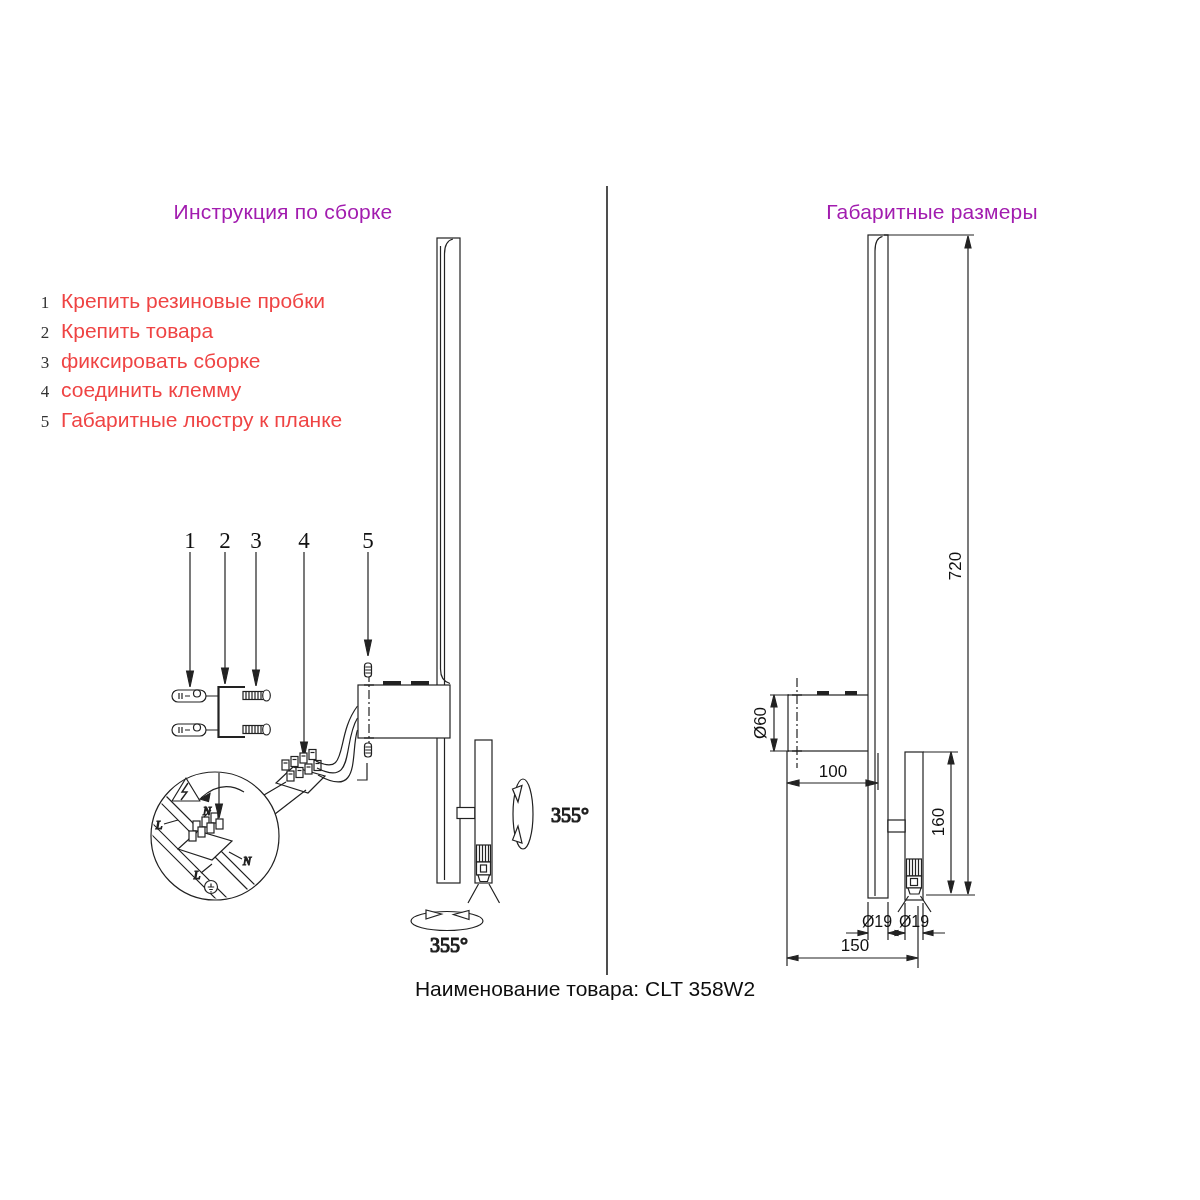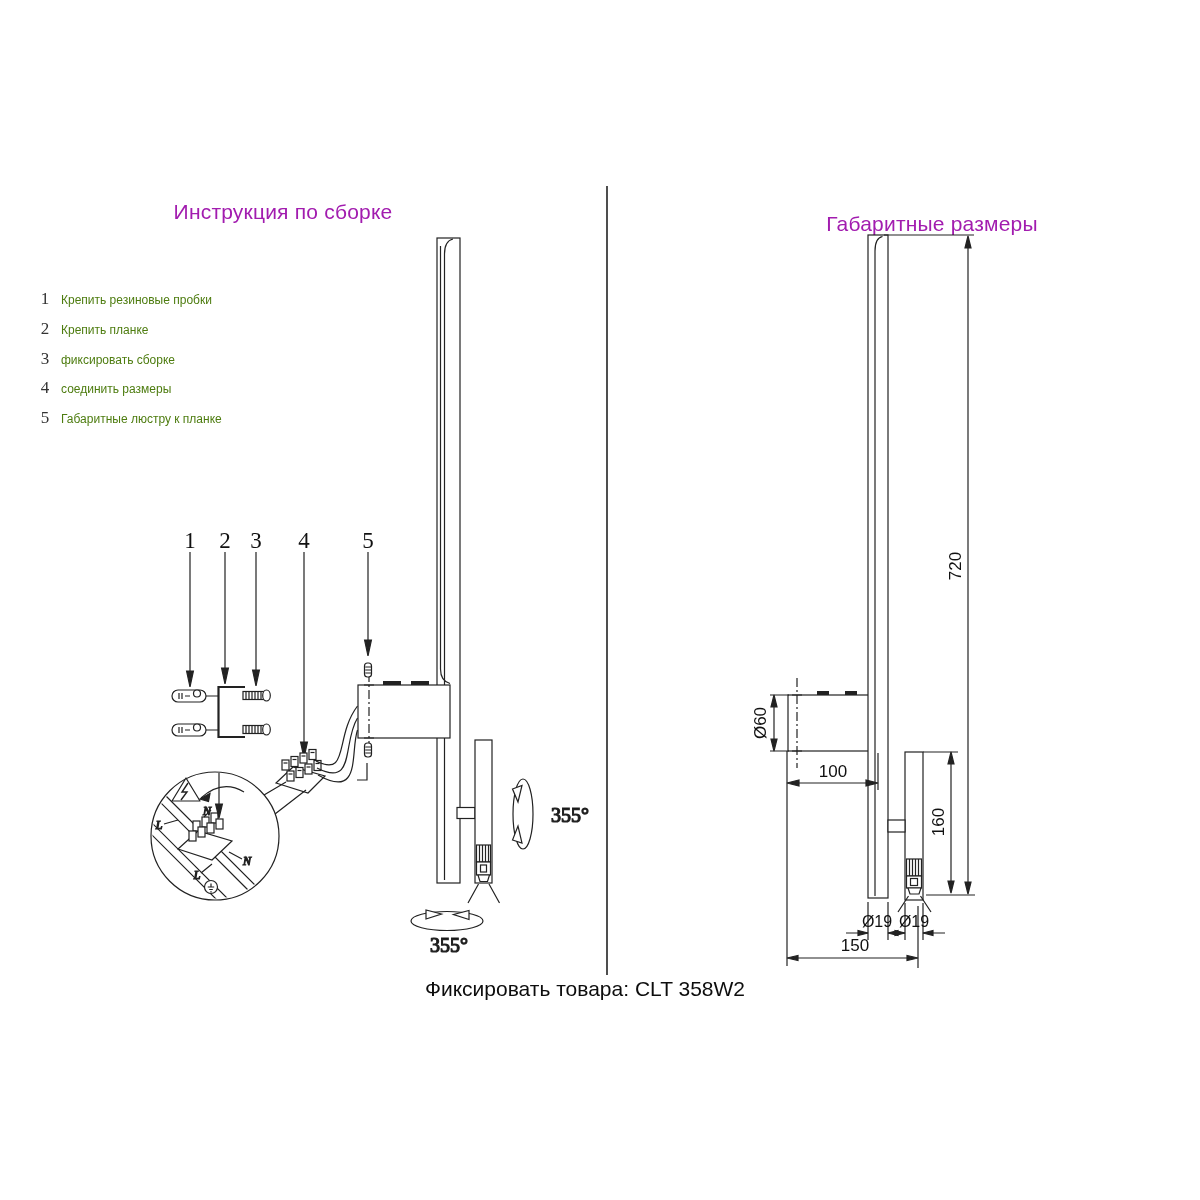--- a/index.html
+++ b/index.html
@@ -3,61 +3,61 @@
 <meta charset="utf-8">
 <style>
   html,body{margin:0;padding:0;background:#fff;}
   .canvas{position:relative;width:1200px;height:1200px;background:#fff;overflow:hidden;
           font-family:"Liberation Sans",sans-serif;color:#111;}
   .abs{position:absolute;}
   .panel-title{font-size:21px;text-align:center;letter-spacing:.2px;color:#a21caf;}
   .steps{position:absolute;left:36px;top:289px;}
   .step{display:flex;align-items:baseline;height:29.8px;}
   .step-num{width:18px;text-align:center;font-family:"Liberation Serif",serif;font-size:17px;color:#333;}
-  .step-text{margin-left:7px;font-size:12px;color:#4d7c0f;}
+  .step-text{margin-left:7px;font-size:21px;color:#ef4444;}
   .footer-label{font-size:21px;text-align:center;color:#0d0d0d;}
   svg{position:absolute;left:0;top:0;}
   .dim{font-family:"Liberation Sans",sans-serif;font-size:17px;fill:#111;}
   .dim-s{font-family:"Liberation Sans",sans-serif;font-size:16px;fill:#111;}
   .co{font-family:"Liberation Serif",serif;font-size:23px;fill:#111;}
   .deg{font-family:"Liberation Serif",serif;font-size:20px;fill:#111;}
   .lbl{font-family:"Liberation Serif",serif;font-style:italic;font-size:12px;fill:#111;}
 </style>
 </head>
 <body>
 
 <div class="canvas">
 
   <div class="abs panel-title" style="left:133px;top:200px;width:300px;">Инструкция по сборке</div>
-  <div class="abs panel-title" style="left:782px;top:212px;width:300px;">Габаритные размеры</div>
+  <div class="abs panel-title" style="left:782px;top:200px;width:300px;">Габаритные размеры</div>
 
   <div class="steps">
     <div class="step">
       <span class="step-num">1</span>
       <span class="step-text">Крепить резиновые пробки</span>
     </div>
     <div class="step">
       <span class="step-num">2</span>
-      <span class="step-text">Крепить планке</span>
+      <span class="step-text">Крепить товара</span>
     </div>
     <div class="step">
       <span class="step-num">3</span>
       <span class="step-text">фиксировать сборке</span>
     </div>
     <div class="step">
       <span class="step-num">4</span>
-      <span class="step-text">соединить размеры</span>
+      <span class="step-text">соединить клемму</span>
     </div>
     <div class="step">
       <span class="step-num">5</span>
       <span class="step-text">Габаритные люстру к планке</span>
     </div>
   </div>
 
-  <div class="abs footer-label" style="left:385px;top:977px;width:400px;">Фиксировать товара: CLT 358W2</div>
+  <div class="abs footer-label" style="left:385px;top:977px;width:400px;">Наименование товара: CLT 358W2</div>
 
   <svg width="1200" height="1200" viewBox="0 0 1200 1200">
     <defs>
       <clipPath id="detail-clip">
           <circle cx="215" cy="836" r="62.5"></circle>
         </clipPath>
     </defs>
 
     <path d="M607 186 V975" stroke="#222" stroke-width="1.6"></path>
 

